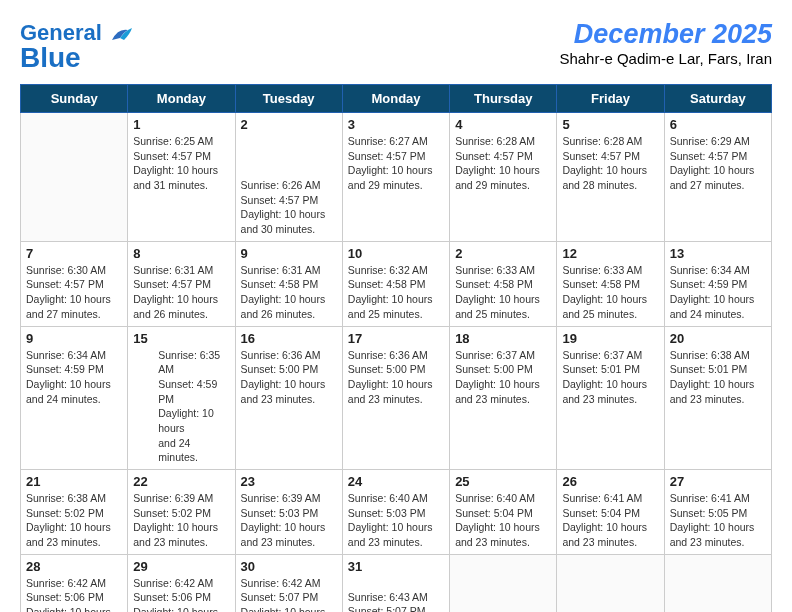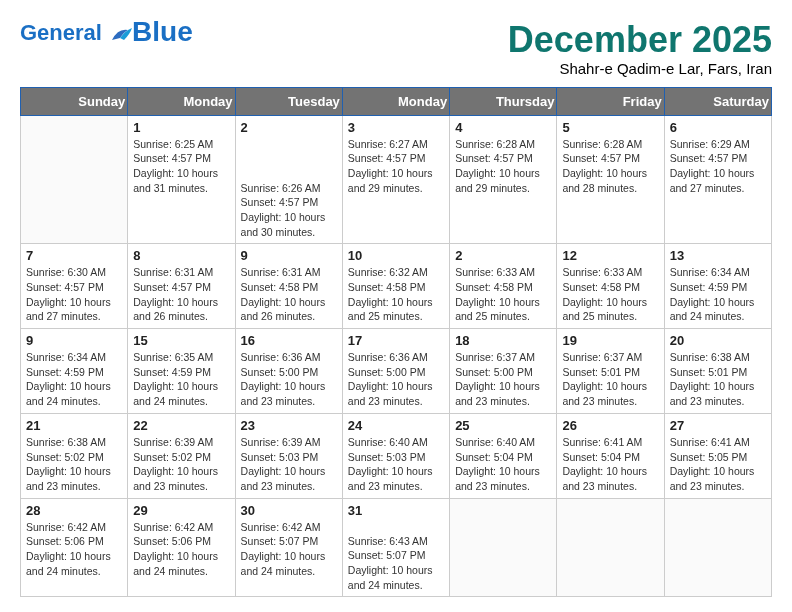--- a/index.html
+++ b/index.html
@@ -11,49 +11,50 @@
       padding: 20px;
     }
     .header {
       display: flex;
       justify-content: space-between;
       align-items: flex-start;
       margin-bottom: 10px;
     }
     .logo {
       display: flex;
-      flex-direction: row;
+      flex-direction: column;
       align-items: flex-start;
     }
     .logo-row {
       display: flex;
       align-items: center;
     }
     .title-block {
       text-align: right;
     }
     .month-title {
-      font-size: 36px;
+      font-size: 27px;
       font-weight: bold;
-      color: #0f766e;
+      color: #3b82f6;
       line-height: 1.1;
+      font-style: italic;
     }
     .subtitle {
       font-size: 15px;
       color: #000000;
     }
     .calendar {
       width: 100%;
       border-collapse: collapse;
       border: 1px solid #ccc;
     }
     .calendar th {
-      background: #737373;
+      background: #0c4a6e;
       color: #fff;
-      text-align: right;
+      text-align: center;
       font-size: 13px;
       padding: 6px 2px;
       border: 1px solid #2060b0;
     }
     .calendar td {
       vertical-align: top;
       border: 1px solid #ccc;
       padding: 4px 5px;
       width: calc(100% / 7);
       min-height: 80px;
@@ -209,21 +210,21 @@
       <tr class="week-row">
         <td>
           <span class="day-num">9</span>
           <div class="day-info" style="white-space: pre-line;">Sunrise: 6:34 AM
 Sunset: 4:59 PM
 Daylight: 10 hours
 and 24 minutes.</div>
         </td>
         <td>
           <span class="day-num">15</span>
-          <div class="day-info" style="white-space: pre-line;">Sunrise: 6:35 AM
+          <div class="day-info" style="white-space: pre-line; margin-left: 25px;">Sunrise: 6:35 AM
 Sunset: 4:59 PM
 Daylight: 10 hours
 and 24 minutes.</div>
         </td>
         <td>
           <span class="day-num">16</span>
           <div class="day-info" style="white-space: pre-line;">Sunrise: 6:36 AM
 Sunset: 5:00 PM
 Daylight: 10 hours
 and 23 minutes.</div>

